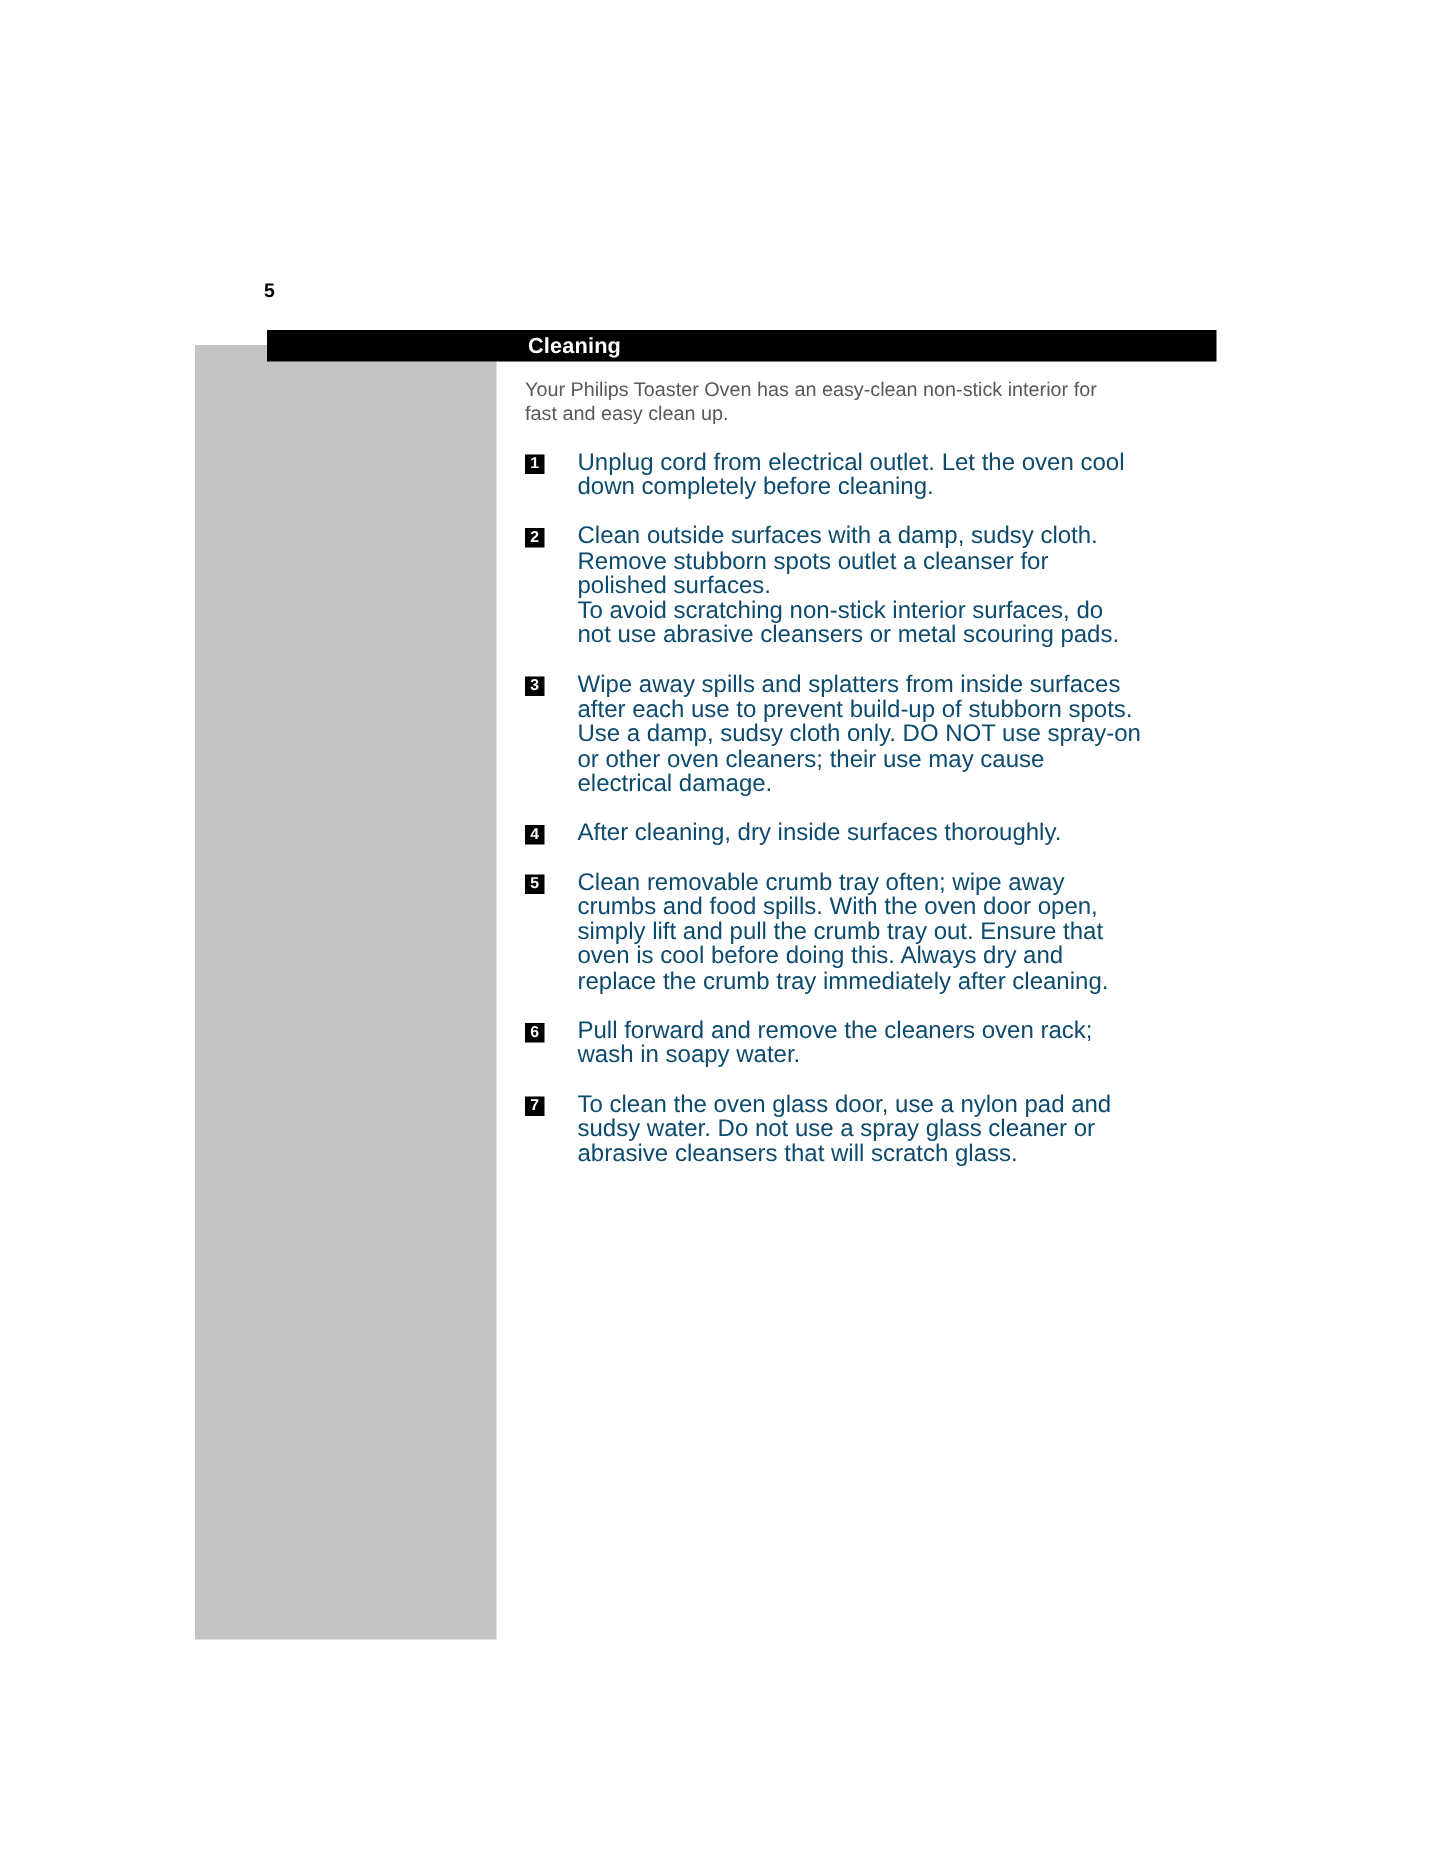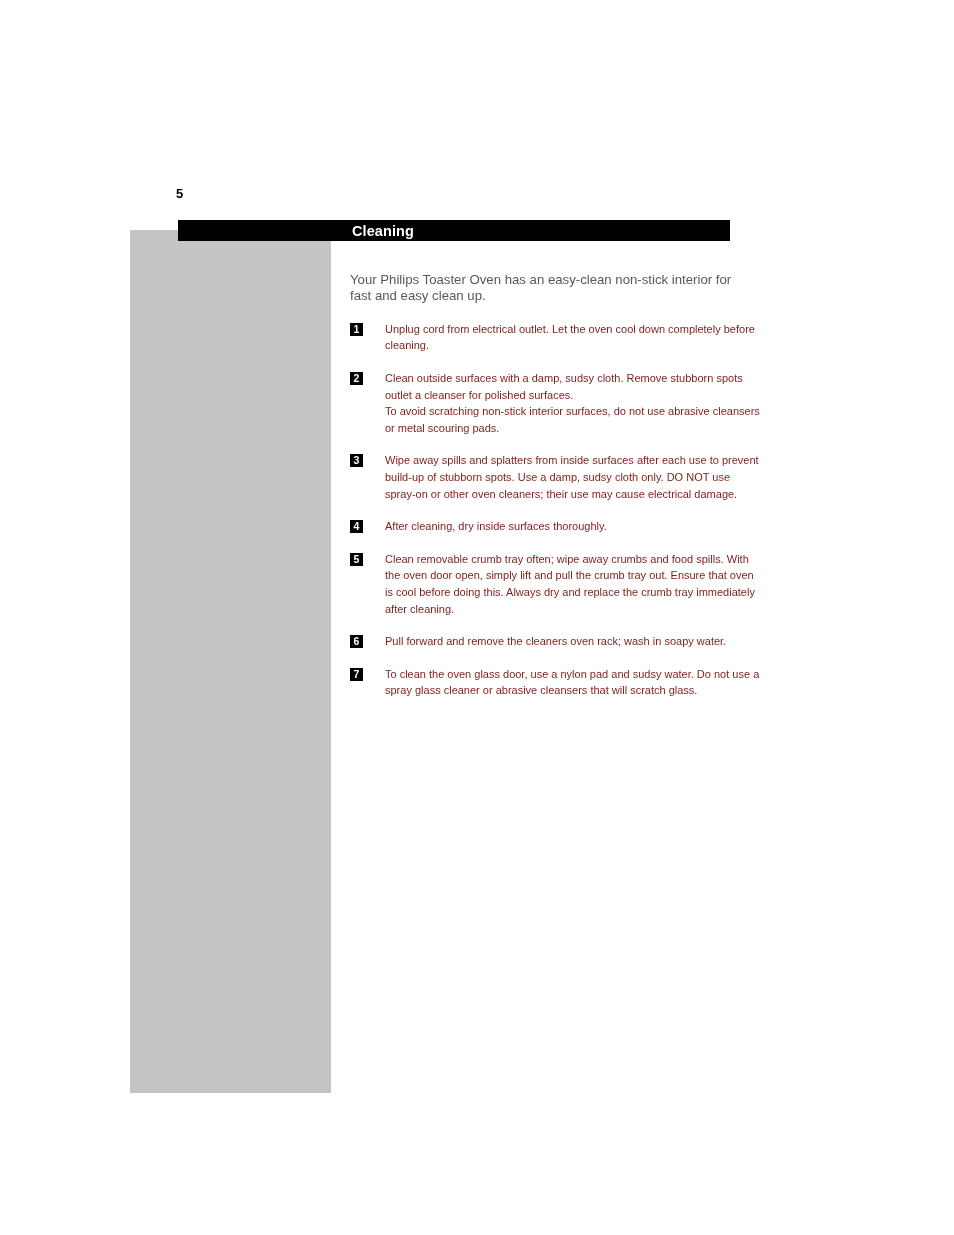--- a/index.html
+++ b/index.html
@@ -40,42 +40,41 @@
     width: 201px;
     height: 863px;
     background: #c4c4c4;
   }
 
   
   .section-bar {
     position: absolute;
     left: 178px;
     top: 220px;
-    width: 552px;
+    width: 633px;
     height: 21px;
     background: #000000;
   }
   .section-title {
     position: absolute;
     left: 174px;
     top: 2px;
     font-size: 14.5px;
     font-weight: bold;
     color: #ffffff;
     letter-spacing: 0.1px;
     line-height: 18px;
   }
 
   
   .content {
     position: absolute;
     left: 350px;
     top: 252px;
     width: 412px;
-    margin-top: 20px;
   }
 
   .intro {
     font-size: 13.2px;
     line-height: 16.4px;
     color: #58585a;
     width: 396px;
     margin: 0 0 0 0;
   }
 
@@ -104,23 +103,23 @@
     color: #ffffff;
     font-size: 10.5px;
     font-weight: bold;
     line-height: 13px;
     text-align: center;
     font-family: "Liberation Sans", sans-serif;
   }
 
   .step-text {
     display: block;
-    font-size: 11px;
+    font-size: 16px;
     line-height: 16.6px;
-    color: #7f1d1d;
+    color: #0c4a6e;
     white-space: pre-line;
   }
 </style>
 </head>
 <body>
 
 <div class="page">
 
   <div class="page-number">5</div>
 

